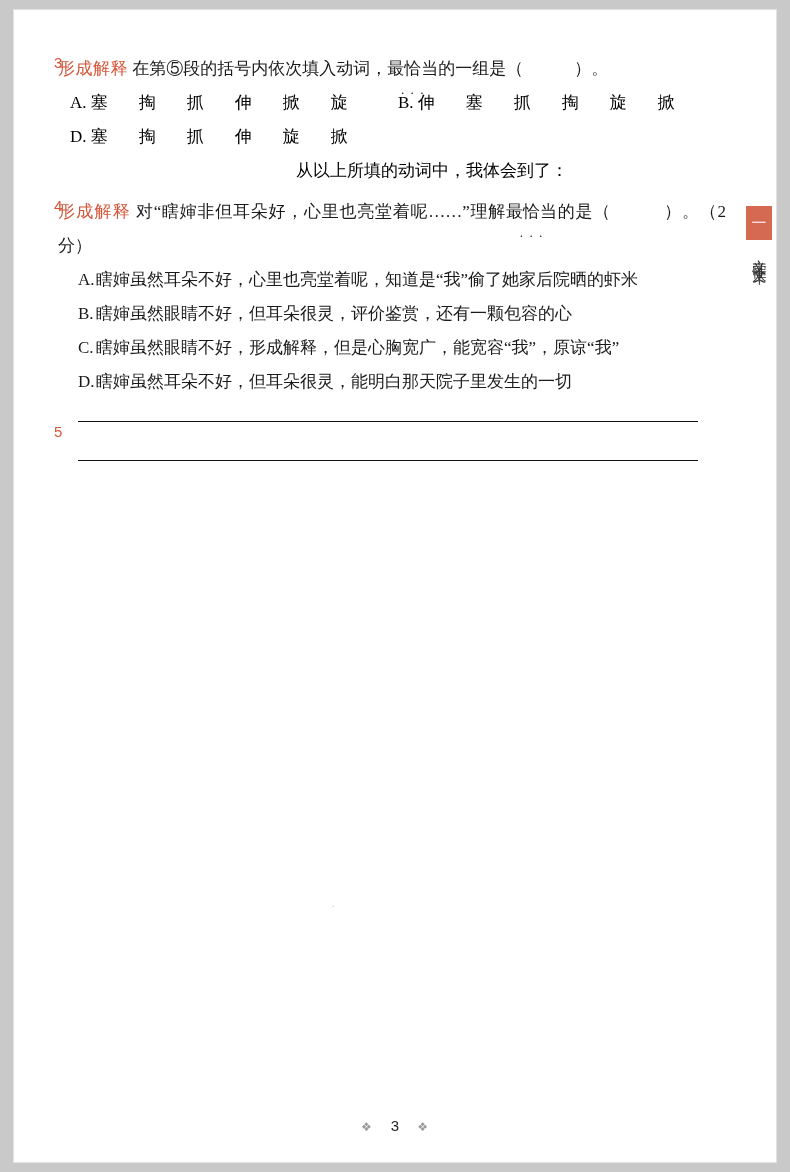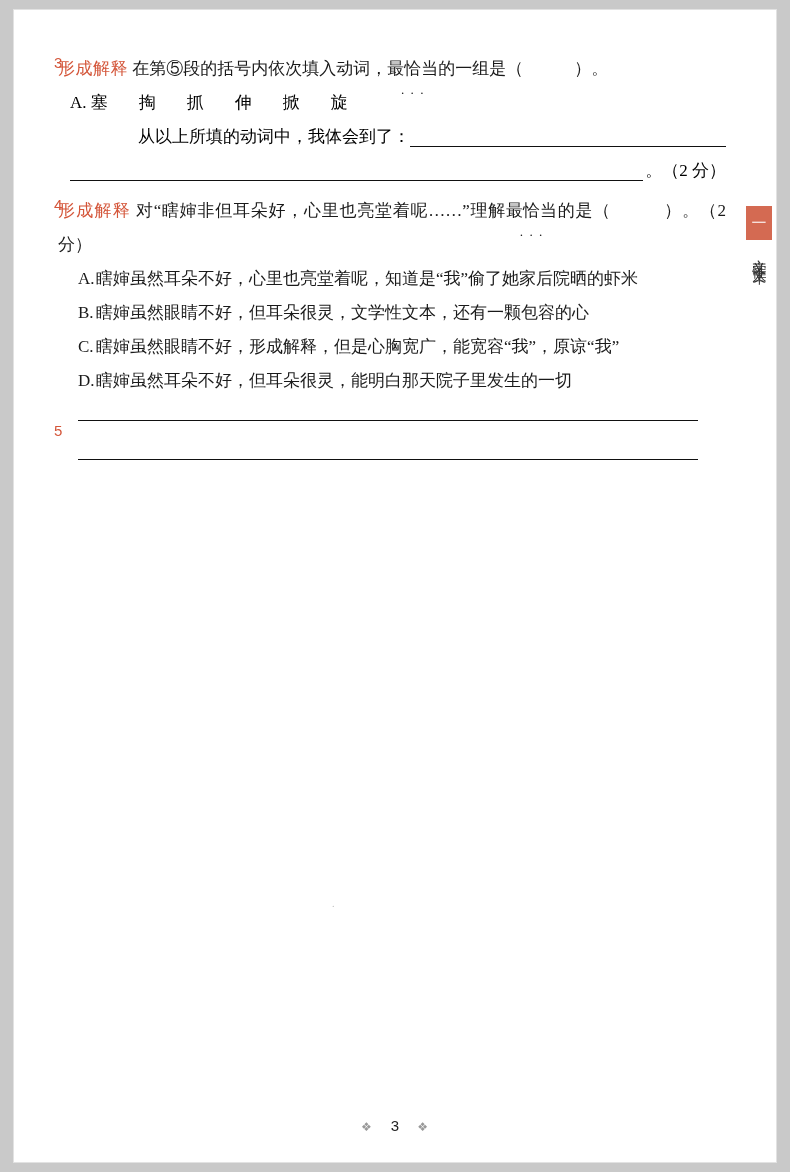--- a/index.html
+++ b/index.html
@@ -113,24 +113,25 @@
     border-bottom: 1px solid #111;
     height: 0;
   }
   .inline-rule {
     display: inline-block;
     border-bottom: 1px solid #111;
     vertical-align: -4px;
   }
   .rule-row {
     display: flex;
-    align-items: flex-start;
+    align-items: center;
     font-size: 17px;
     line-height: 34px;
     margin-left: 16px;
+    flex-direction: column;
   }
   .tail {
     white-space: nowrap;
     padding-left: 2px;
   }
 
   .blank-lines {
     margin-top: 22px;
     margin-left: 24px;
     width: 620px;
@@ -205,51 +206,55 @@
       <div class="qbody">
         <span class="qtag">形成解释</span>
         <span>在第⑤段的括号内依次填入动词，</span><span class="emph">最恰当</span><span>的一组是（　　　）。</span>
       </div>
 
       <div class="optrow">
         <div class="opt">
           <span>A.</span>
           <span class="sp">塞　掏　抓　伸　掀　旋</span>
         </div>
+        <div class="opt">
+          <span>B.</span>
+          <span class="sp">伸　塞　抓　掏　旋　掀</span>
+        </div>
       </div>
 
       <div class="optrow">
+        <div class="opt">
+          <span>D.</span>
+          <span class="sp">塞　掏　抓　伸　旋　掀</span>
+        </div>
       </div>
 
       <div class="rule-row">
         <span style="text-indent:2em; display:inline-block; padding-left:34px;">从以上所填的动词中，我体会到了：</span>
         <span class="inline-rule" style="flex:1; height:26px;"></span>
       </div>
 
-      <div class="rule-row">
-        <span class="inline-rule" style="flex:1; height:26px;"></span>
-        <span class="tail">。（2 分）</span>
-      </div>
     </div>
 
     <div class="q" style="margin-top:6px;">
       <span class="qnum">4</span>
       <div class="qbody">
         <span class="qtag">形成解释</span>
         <span>对“瞎婶非但耳朵好，心里也亮堂着呢……”理解</span><span class="emph">最恰当</span><span>的是（　　　）。（2 分）</span>
       </div>
 
       <div class="optlist">
         <div class="optitem">
           <span class="lbl">A.</span>
           <span class="txt">瞎婶虽然耳朵不好，心里也亮堂着呢，知道是“我”偷了她家后院晒的虾米</span>
         </div>
         <div class="optitem">
           <span class="lbl">B.</span>
-          <span class="txt">瞎婶虽然眼睛不好，但耳朵很灵，文学性文本，还有一颗包容的心</span>
+          <span class="txt">瞎婶虽然眼睛不好，但耳朵很灵，评价鉴赏，还有一颗包容的心</span>
         </div>
         <div class="optitem">
           <span class="lbl">C.</span>
           <span class="txt">瞎婶虽然眼睛不好，形成解释，但是心胸宽广，能宽容“我”，原谅“我”</span>
         </div>
         <div class="optitem">
           <span class="lbl">D.</span>
           <span class="txt">瞎婶虽然耳朵不好，但耳朵很灵，能明白那天院子里发生的一切</span>
         </div>
       </div>

